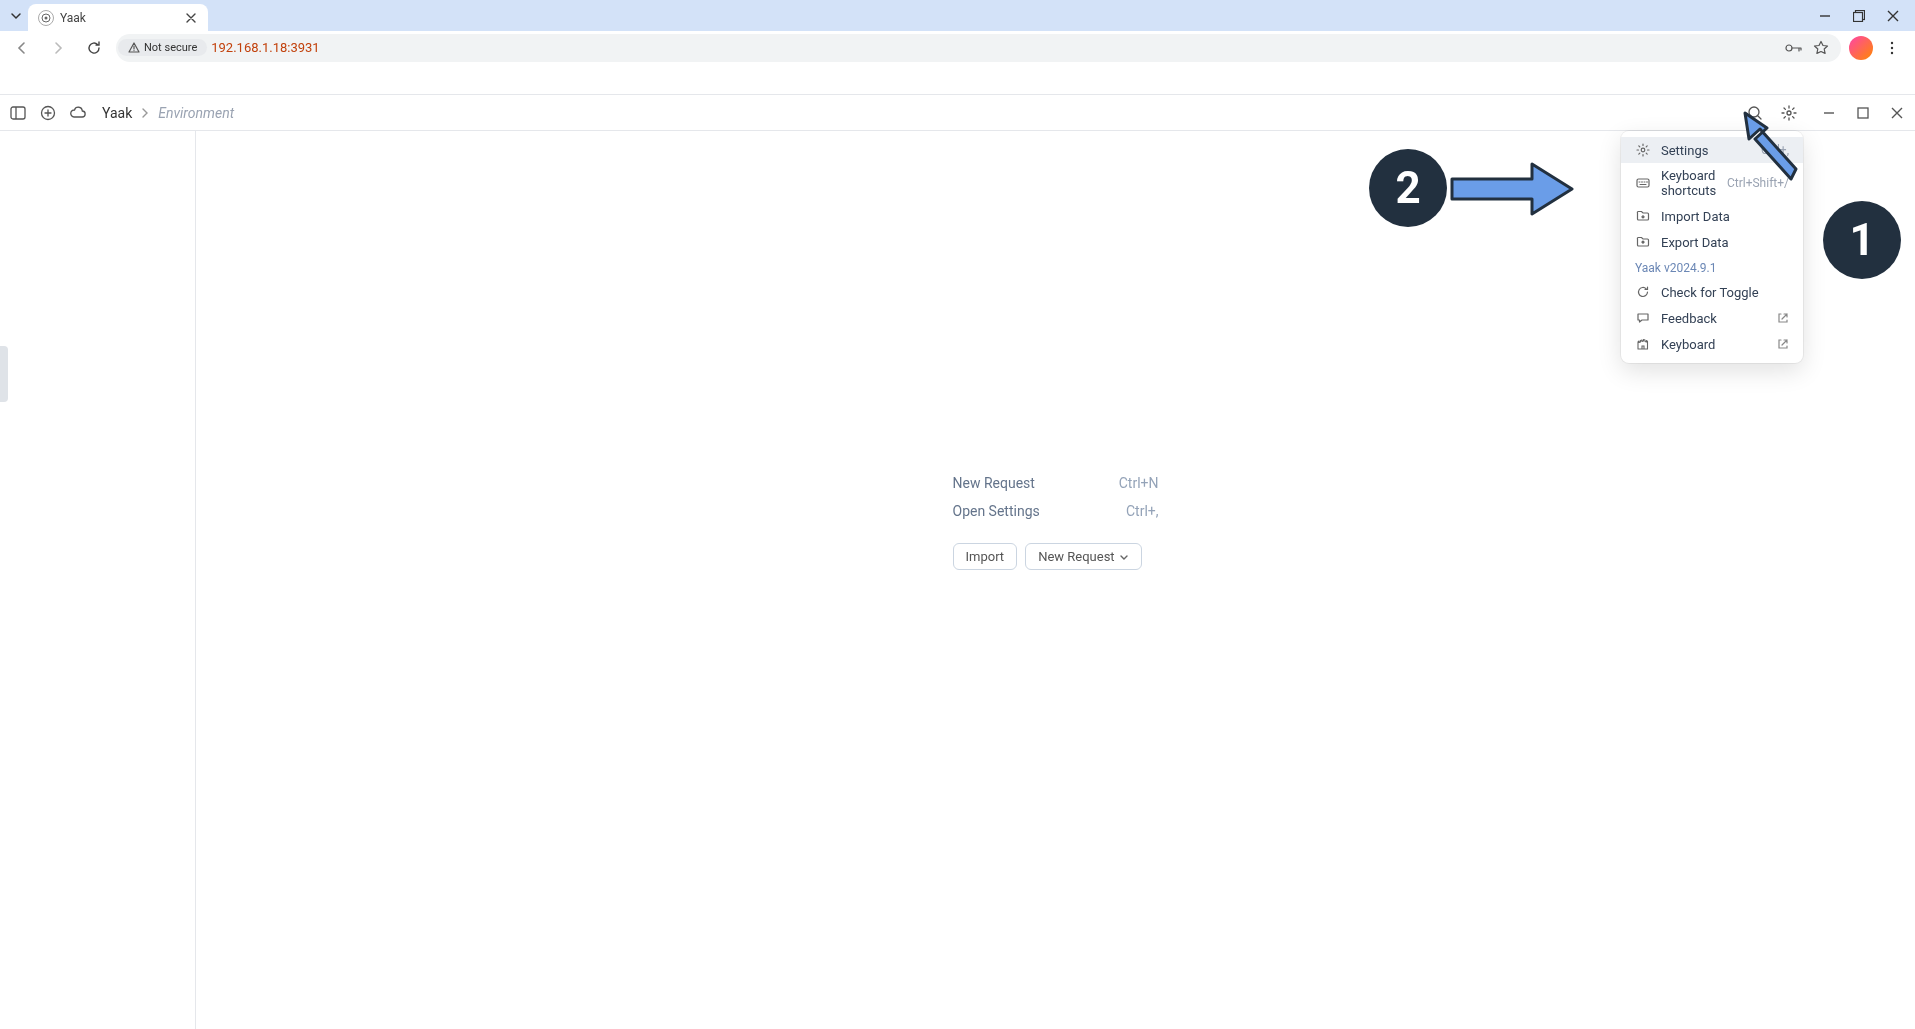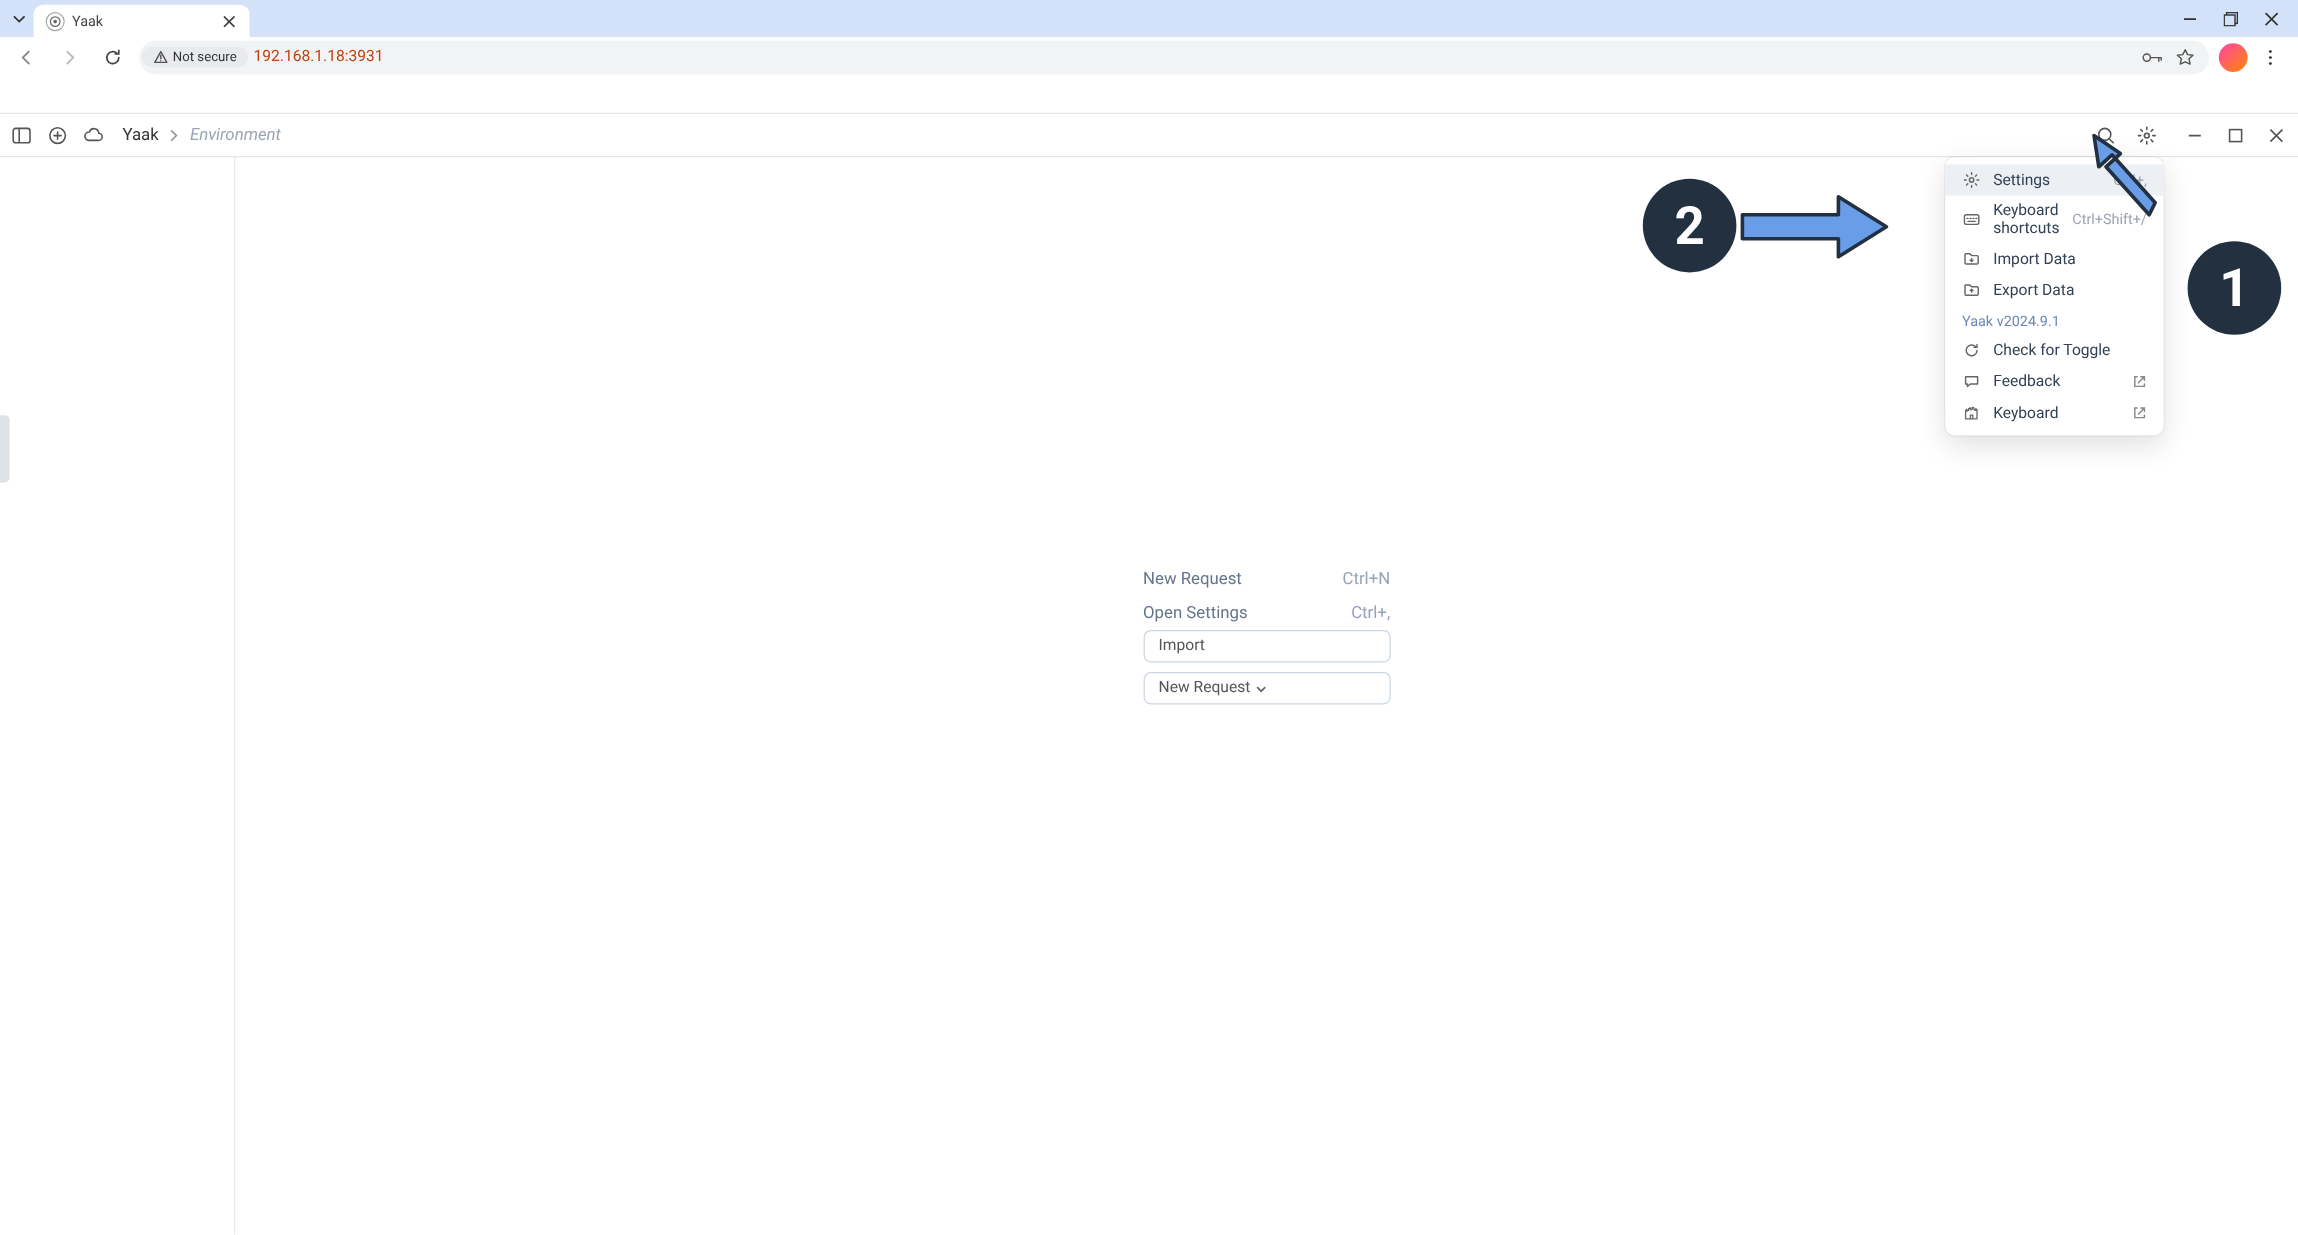--- a/index.html
+++ b/index.html
@@ -44,21 +44,21 @@
   .app-win-controls { display:flex; align-items:center; gap:14px; margin-left:6px;}
 
   .app-body { flex:1; display:flex; position:relative;}
   .sidebar { width: 196px; border-right:1px solid #e5e7eb; height:100%; position:relative;}
   .sidebar-tab { position:absolute; left:0; top:215px; width:8px; height:56px; background:#dfe3e8; border-radius:0 4px 4px 0;}
   .content { flex:1; position:relative;}
 
   .welcome { position:absolute; left:50%; top:338px; transform:translateX(-50%); text-align:left;}
   .welcome-row { display:flex; justify-content:space-between; gap:60px; font-size:14px; color:#64748b; padding:6px 0; width:206px; cursor:pointer;}
   .welcome-row span:last-child { color:#94a3b8; }
-  .welcome-buttons { display:flex; gap:8px;flex-direction:column;}
+  .welcome-buttons { margin-top:18px; display:flex; gap:8px;}
   .btn { border:1px solid #cbd5e1; background:#fff; color:#555; border-radius:6px; padding:5px 12px; font-size:13px; cursor:pointer; display:inline-flex; align-items:center; gap:4px;}
 
   
   .dropdown { position:absolute; top:0px; right:112px; width:182px; background:#fff; border-radius:8px; box-shadow:0 8px 24px rgba(0,0,0,0.12),0 0 0 1px rgba(0,0,0,0.05); padding:6px 0; z-index:10;}
   .dd-item { display:flex; align-items:center; gap:10px; padding:5px 14px; font-size:13px; color:#334155; cursor:pointer;}
   .dd-item.highlight { background:#eceff3; }
   .dd-item-icon { width:16px; height:16px; display:flex; align-items:center; justify-content:center; color:#666;}
   .dd-item-label { flex:1;}
   .dd-item-shortcut { color:#9aa3b2; font-size:12px;}
   .dd-version { padding:6px 14px 4px; font-size:12px; color:#6b87b5;}

